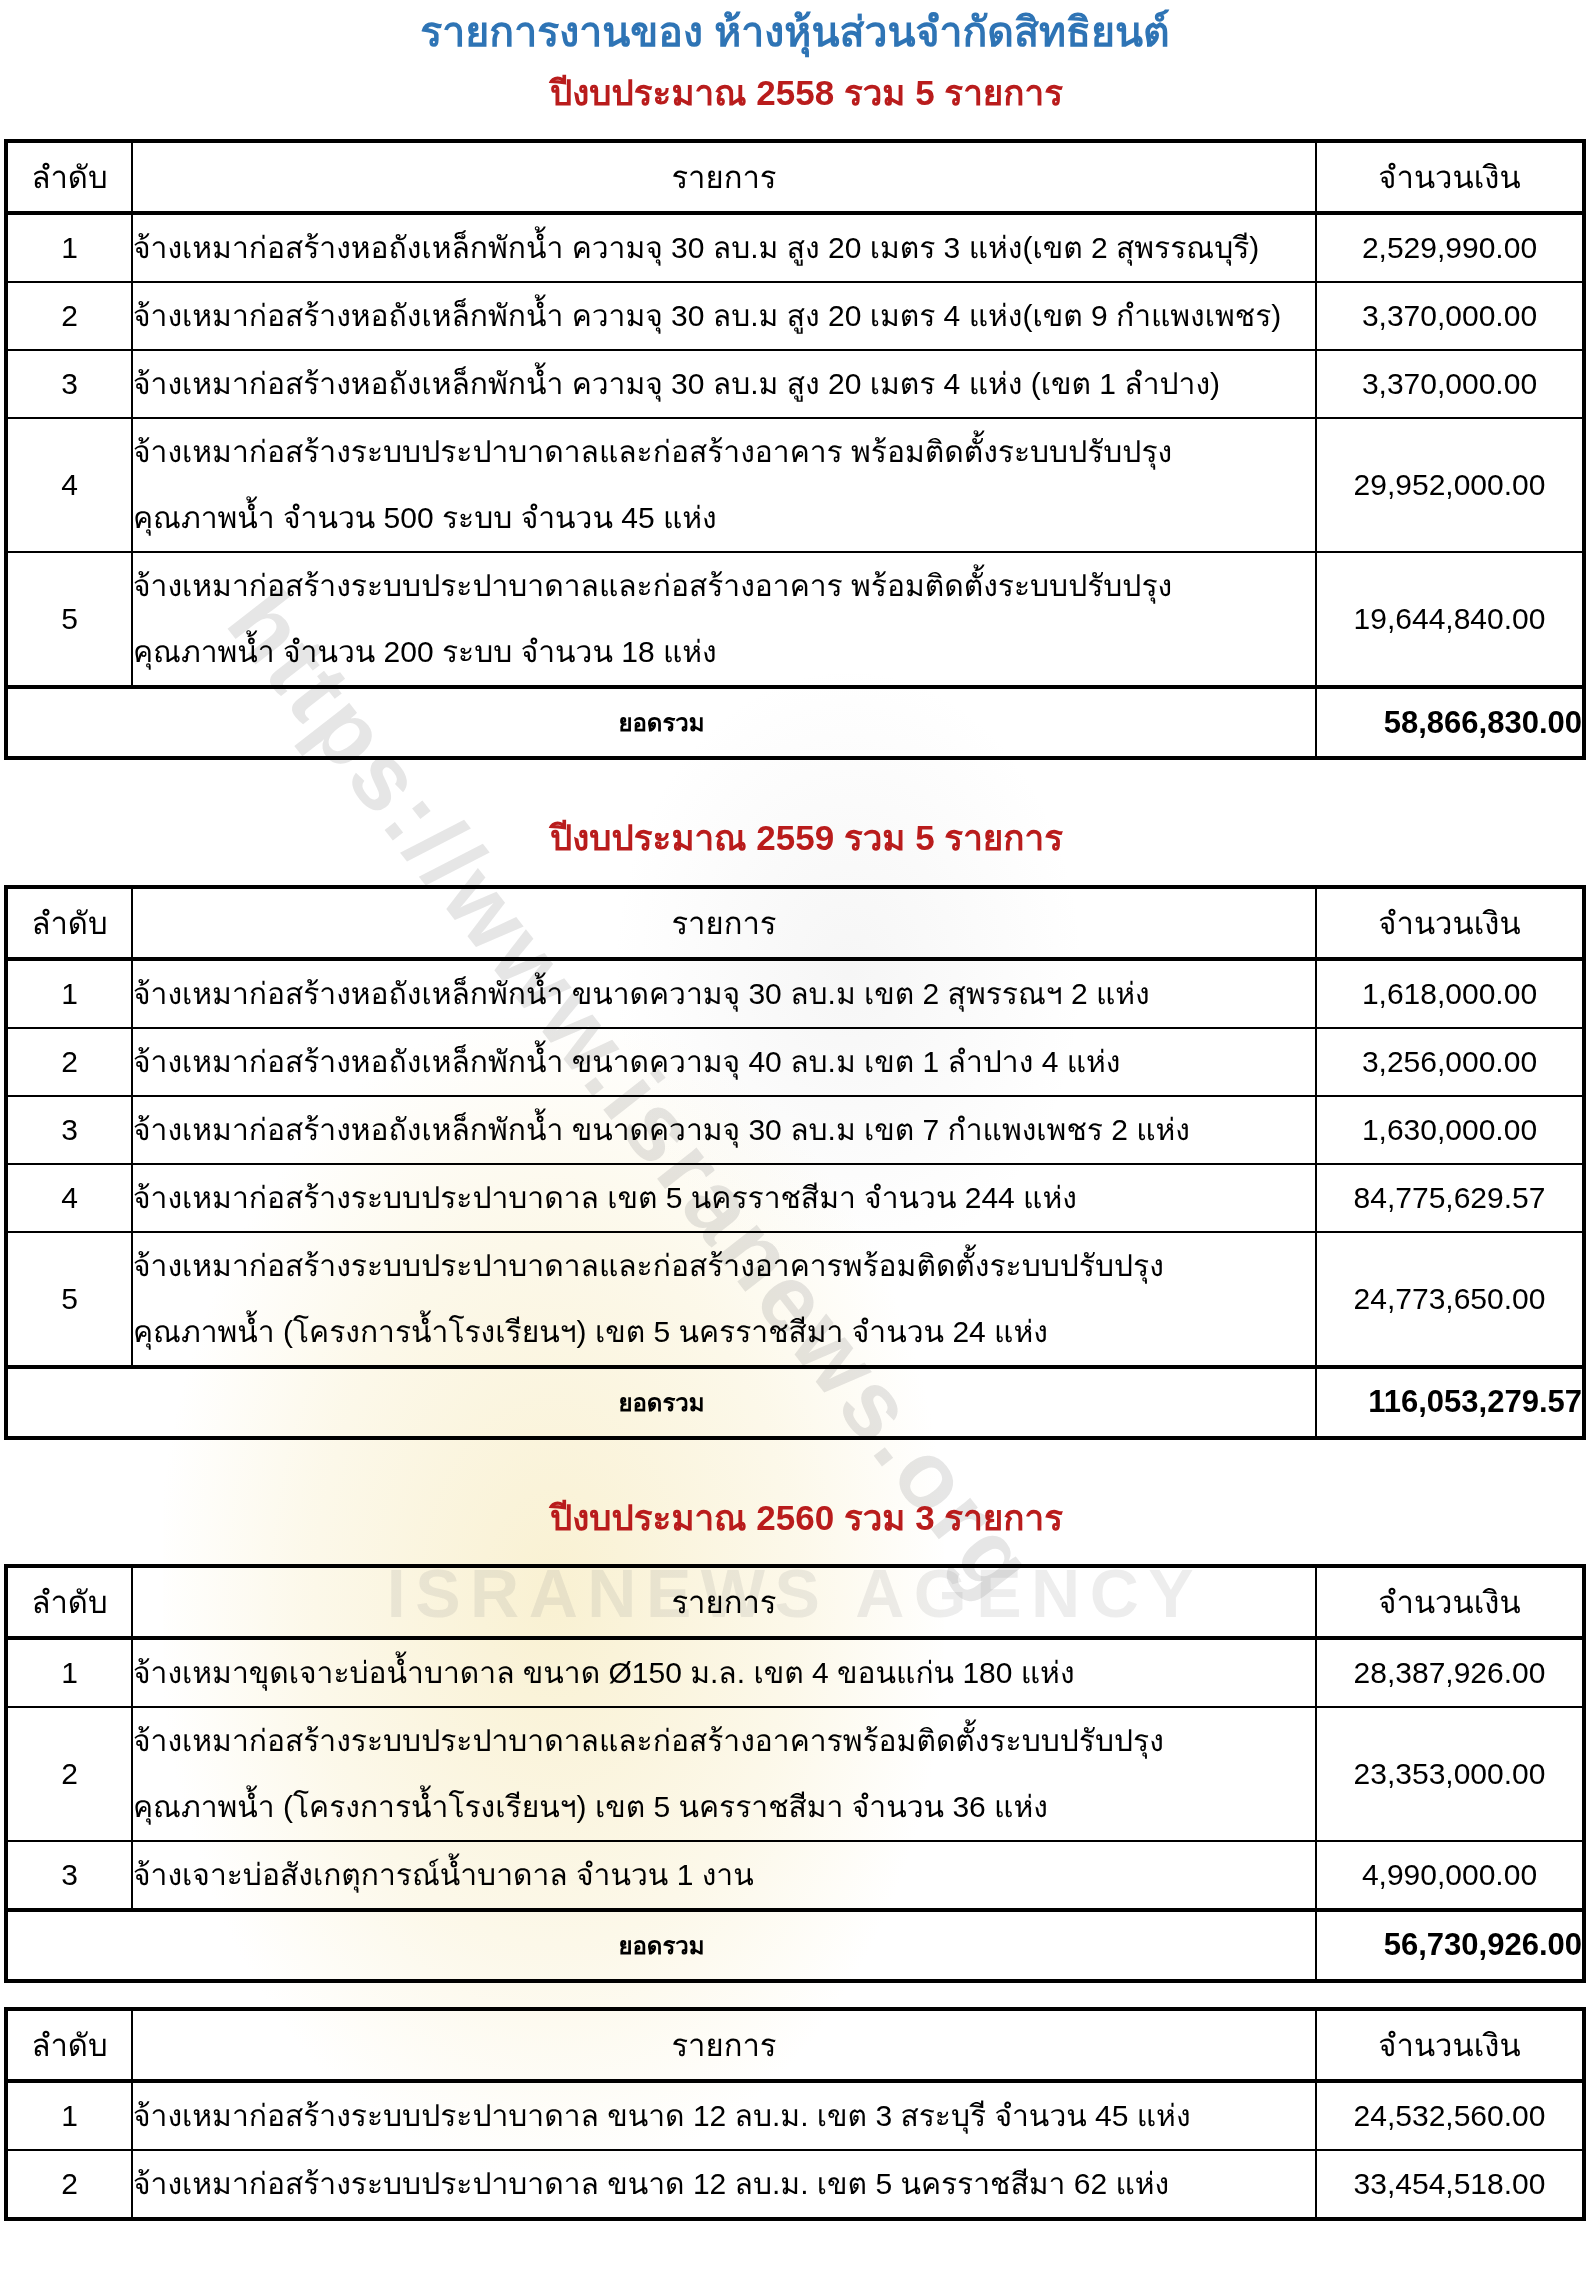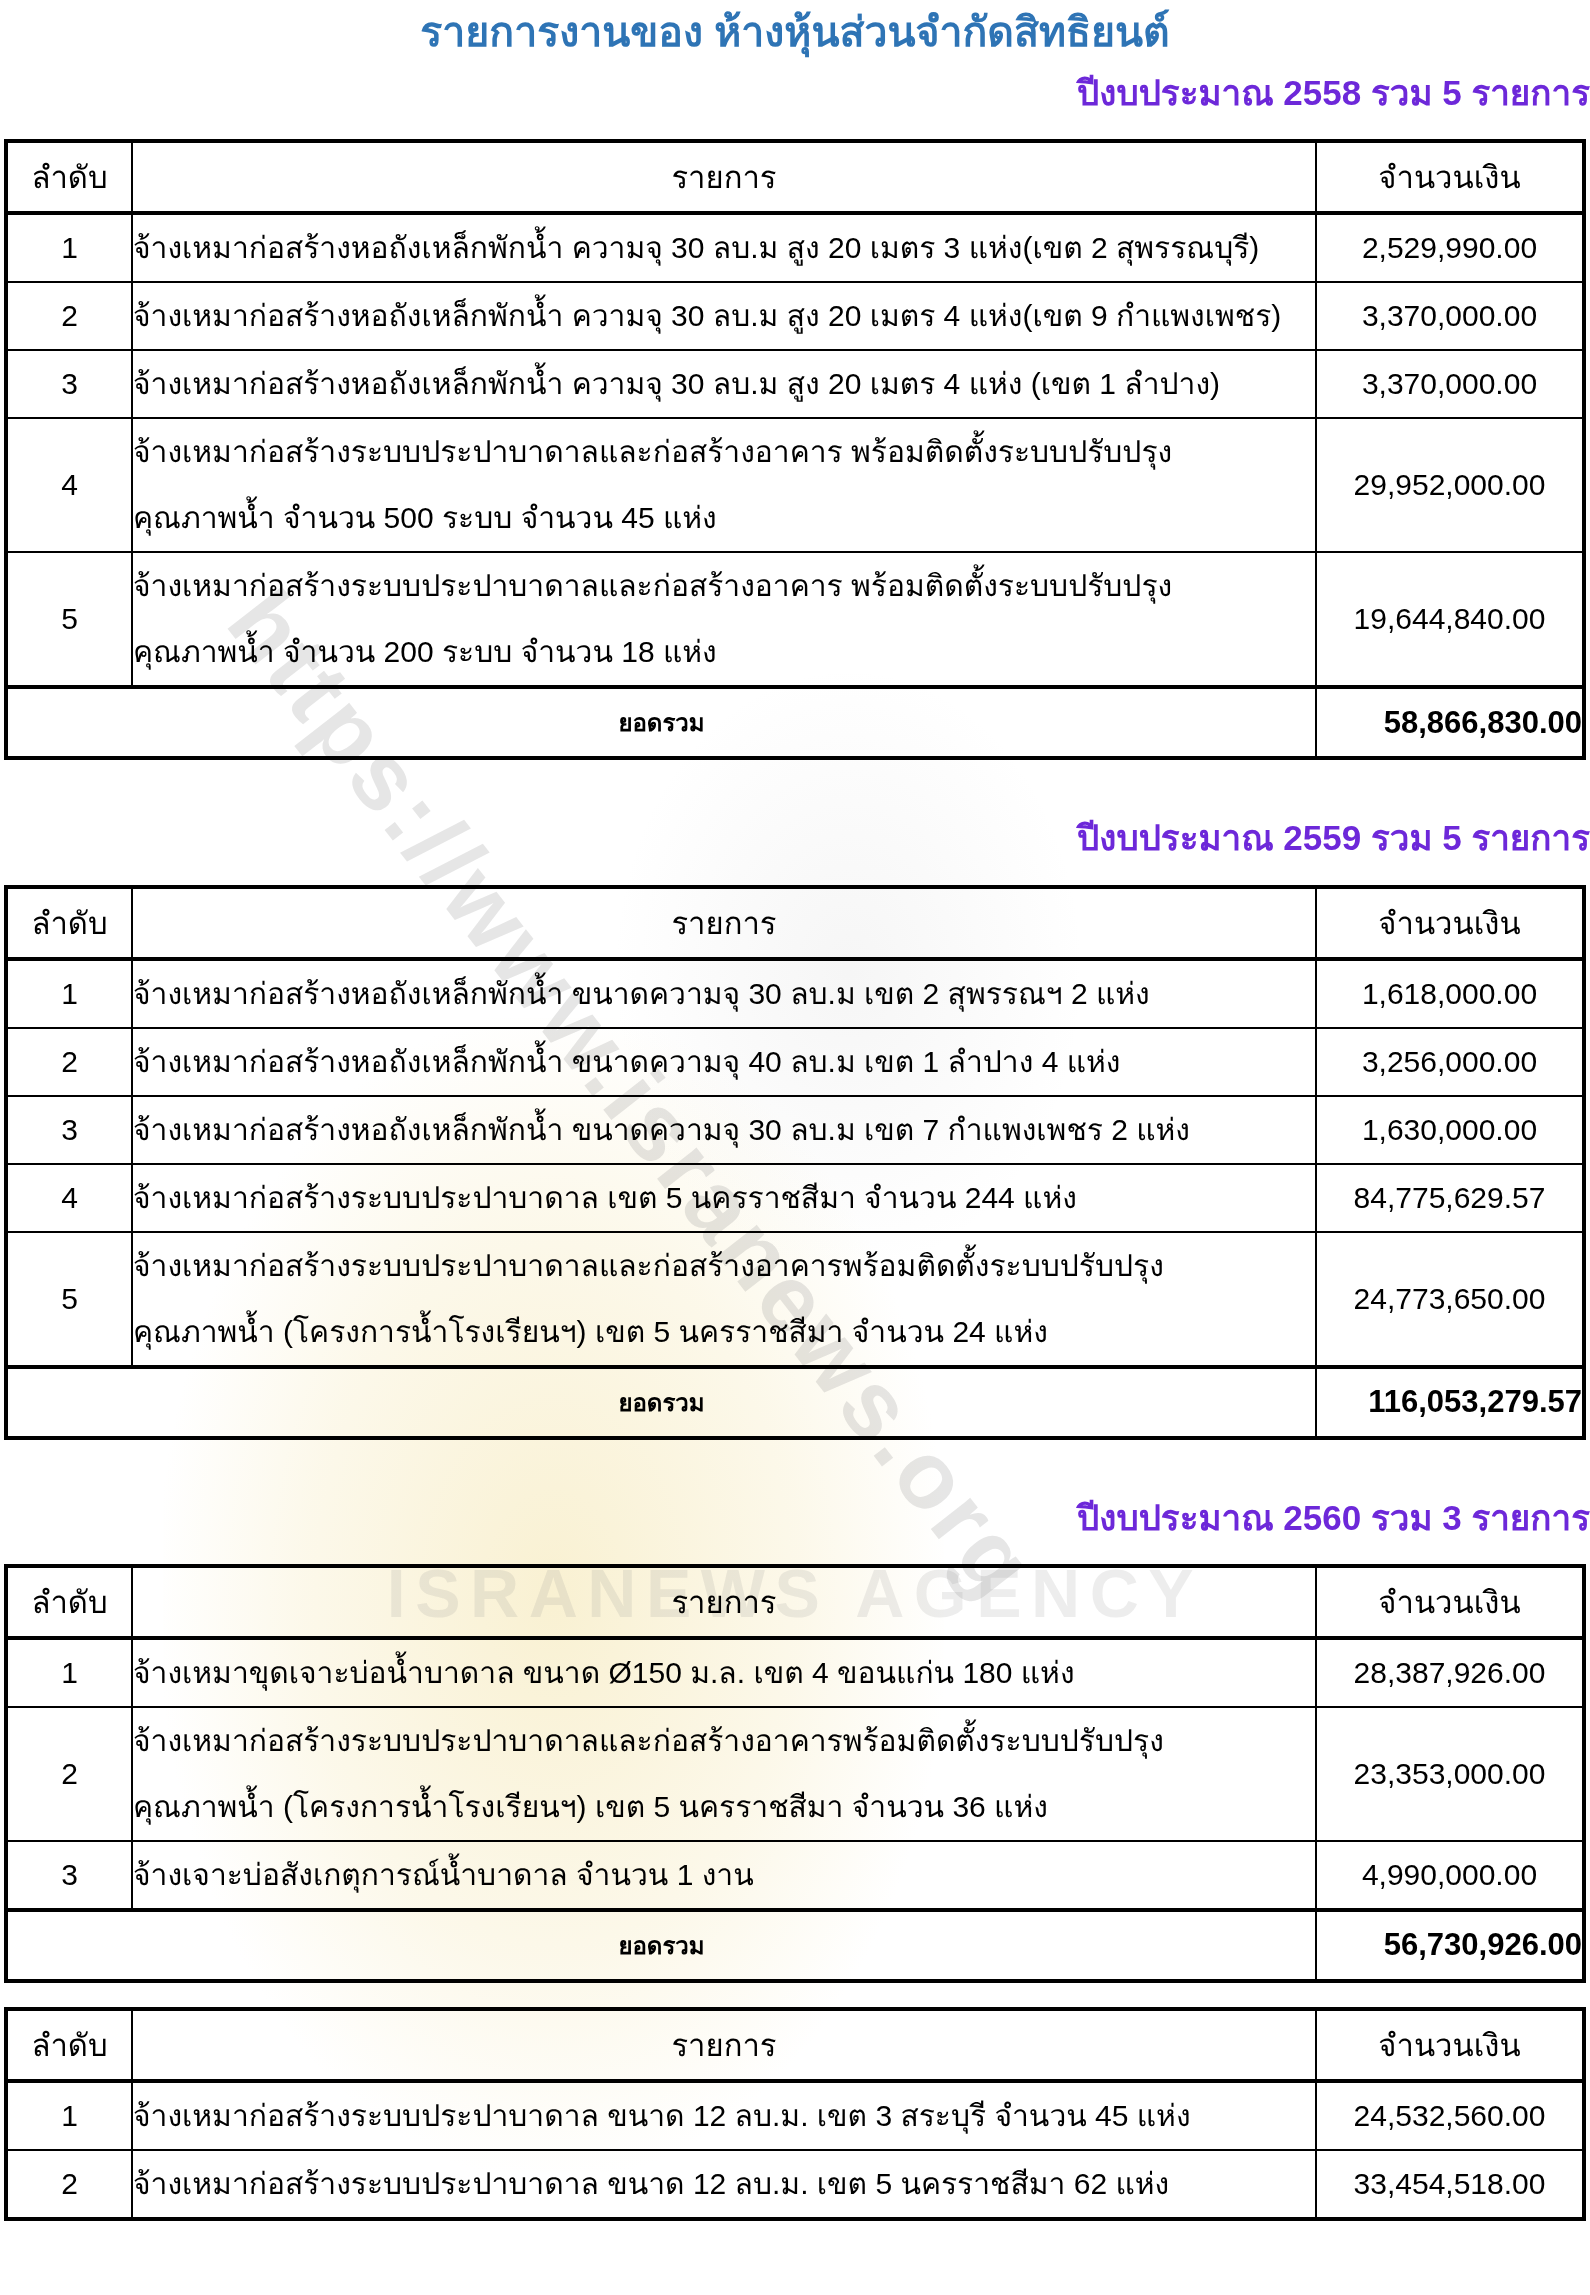--- a/index.html
+++ b/index.html
@@ -50,24 +50,24 @@
   .content{position:relative;z-index:1;}
   .doc-title{
     margin:5px 0 0 0;
     text-align:center;
     font-size:41px;
     font-weight:bold;
     color:#2E74B5;
     line-height:1.35;
   }
   .section-title{
-    text-align:right;
+    text-align:center;
     font-size:35px;
     font-weight:bold;
-    color:#6d28d9;
+    color:#b91c1c;
     margin:56px 0 0 0;
     line-height:1.25;
     padding-left:23px;
   }
   .section-title.first{margin-top:11px;}
   table.budget{
     width:1578px;
     margin:24.4px auto 0 auto;
     border-collapse:collapse;
     border:4.8px solid #000;

